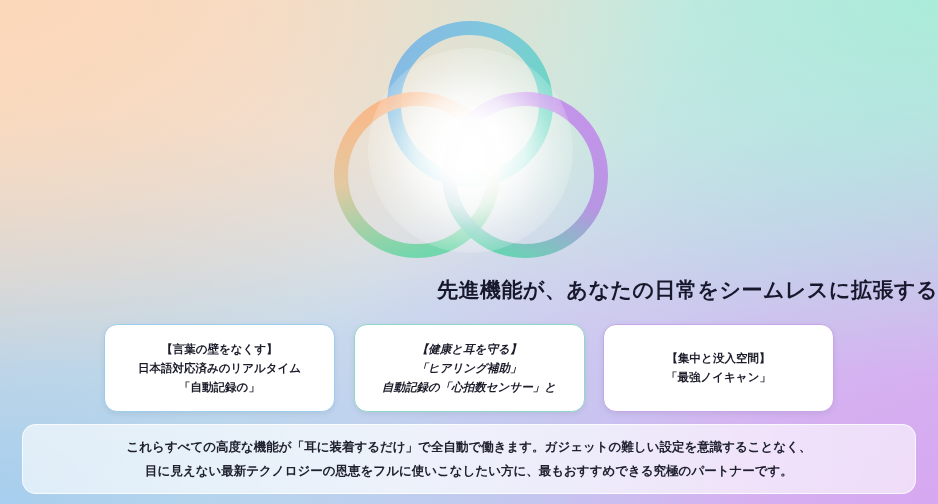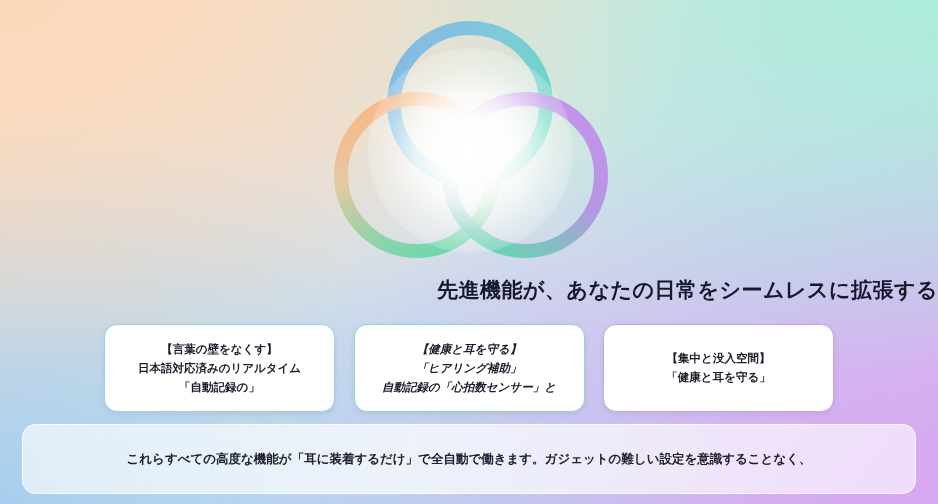--- a/index.html
+++ b/index.html
@@ -178,22 +178,23 @@
     </div>
 
     <div class="card c2">
       <div class="card-line">【健康と耳を守る】</div>
       <div class="card-line">「ヒアリング補助」</div>
       <div class="card-line">自動記録の「心拍数センサー」と</div>
     </div>
 
     <div class="card c3">
       <div class="card-line">【集中と没入空間】</div>
-      <div class="card-line">「健康と耳を守る」</div>
+      <div class="card-line">「最強ノイキャン」</div>
     </div>
 
   </div>
 
   <div id="banner">
     <div class="banner-line">これらすべての高度な機能が「耳に装着するだけ」で全自動で働きます。ガジェットの難しい設定を意識することなく、</div>
+    <div class="banner-line">目に見えない最新テクノロジーの恩恵をフルに使いこなしたい方に、最もおすすめできる究極のパートナーです。</div>
   </div>
 
 </div>
 
 </body></html>

